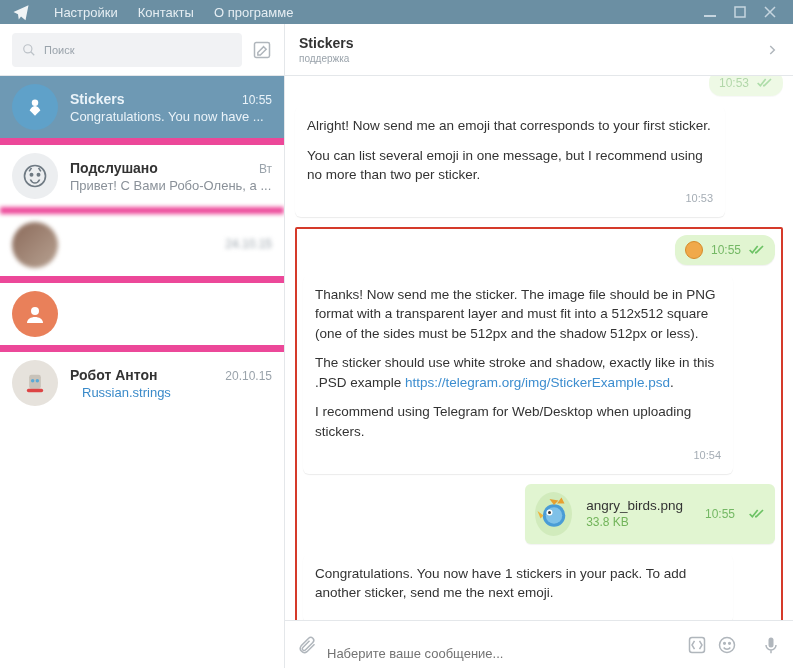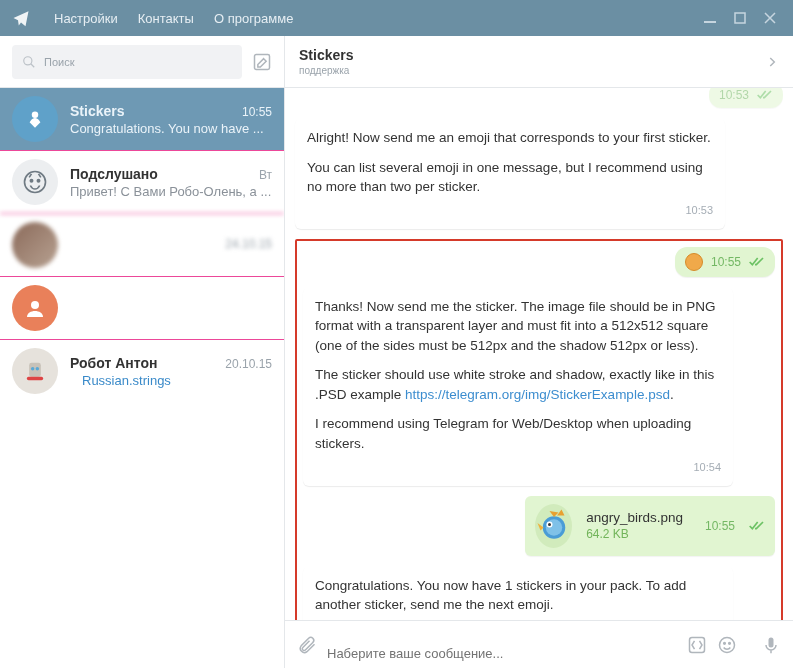--- a/index.html
+++ b/index.html
@@ -1,20 +1,20 @@
 <!DOCTYPE html>
 <html><head>
 <meta charset="utf-8">
 <style>
 * { margin: 0; padding: 0; box-sizing: border-box; font-family: -apple-system, "Segoe UI", Arial, sans-serif; }
 body { width: 793px; height: 668px; overflow: hidden; background: #fff; }
 .app { display: flex; flex-direction: column; width: 100%; height: 100%; }
 
 
-.titlebar { height: 36px; background: #6b8fa3; display: flex; align-items: center; padding: 0 8px 0 12px; color: #d6e2ea; font-size: 13px; }
+.titlebar { height: 24px; background: #6b8fa3; display: flex; align-items: center; padding: 0 8px 0 12px; color: #d6e2ea; font-size: 13px; }
 .titlebar .plane-icon { color: #fff; margin-right: 14px; opacity: .9; }
 .titlebar .menu-item { padding: 0 10px; cursor: default; color: #e6eef3; }
 .titlebar .spacer { flex: 1; }
 .titlebar .win-btn { width: 30px; display: flex; align-items: center; justify-content: center; opacity: .85; }
 
 
 .main { flex: 1; display: flex; min-height: 0; }
 
 
 .left { width: 285px; border-right: 1px solid #e4e7ea; display: flex; flex-direction: column; background: #fff; }
@@ -27,21 +27,21 @@
 .chat-item { display: flex; align-items: center; padding: 8px 12px; gap: 12px; cursor: default; }
 .chat-item.active { background: #6e99b4; color: #fff; }
 .avatar { width: 46px; height: 46px; border-radius: 50%; flex-shrink: 0; display: flex; align-items: center; justify-content: center; }
 .chat-body { flex: 1; min-width: 0; }
 .chat-row1 { display: flex; align-items: baseline; }
 .chat-name { font-weight: 600; font-size: 14px; color: #333; flex: 1; white-space: nowrap; overflow: hidden; text-overflow: ellipsis; }
 .chat-time { font-size: 12px; color: #9aa3ab; margin-left: 6px; }
 .chat-item.active .chat-name, .chat-item.active .chat-time, .chat-item.active .chat-preview { color: #eaf3f9; }
 .chat-preview { font-size: 13px; color: #8a9199; white-space: nowrap; overflow: hidden; text-overflow: ellipsis; margin-top: 2px; }
 .chat-preview.link { color: #3a8ac9; margin-left: 12px; }
-.divider-item { border-top: 1px solid #ec4899; }
+.divider-item { border-top: 7px solid #ec4899; }
 
 
 .right { flex: 1; display: flex; flex-direction: column; min-width: 0; }
 .chat-header { height: 52px; border-bottom: 1px solid #e4e7ea; display: flex; align-items: center; padding: 0 14px; }
 .chat-header .title { font-weight: 600; font-size: 14px; color: #333; }
 .chat-header .subtitle { font-size: 10px; color: #9aa3ab; margin-top: 2px; }
 .chat-header .spacer { flex: 1; }
 .chat-header .chev { color: #b0b6bc; }
 
 .messages { flex: 1; position: relative; padding: 8px 10px 8px 10px; overflow: hidden; }
@@ -279,21 +279,21 @@
                     <circle cx="24" cy="26" r="11" fill="#7fc1e8"></circle>
                     <circle cx="18" cy="22" r="4" fill="#fff"></circle>
                     <circle cx="18" cy="22" r="2" fill="#333"></circle>
                     <path d="M10 26 L2 20 L6 30 Z" fill="#f0b23a"></path>
                     <path d="M24 12 L18 4 L30 6 Z" fill="#e8a030"></path>
                     <path d="M28 10 L34 2 L38 10 Z" fill="#e8a030"></path>
                   </svg>
               </div>
               <div class="file-meta">
                 <div class="file-name">angry_birds.png</div>
-                <div class="file-size">64.2 KB</div>
+                <div class="file-size">33.8 KB</div>
               </div>
               <span class="file-time">10:55</span>
               <span class="ticks">
                   <svg width="16" height="12" viewBox="0 0 24 16" fill="none" stroke="currentColor" stroke-width="2.5">
                     <path d="M1 8l4 4L13 2M9 12l2 0L21 2"></path>
                   </svg>
                 </span>
             </div>
           </div>
 

